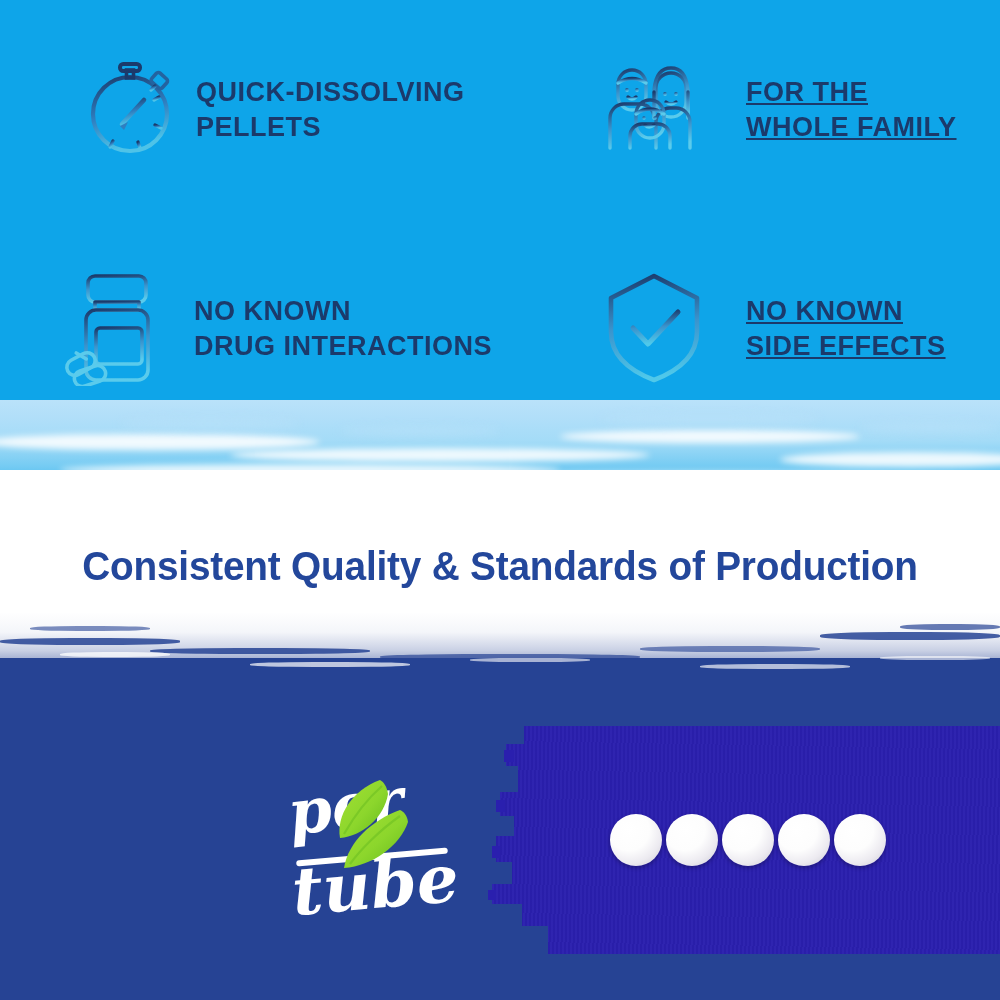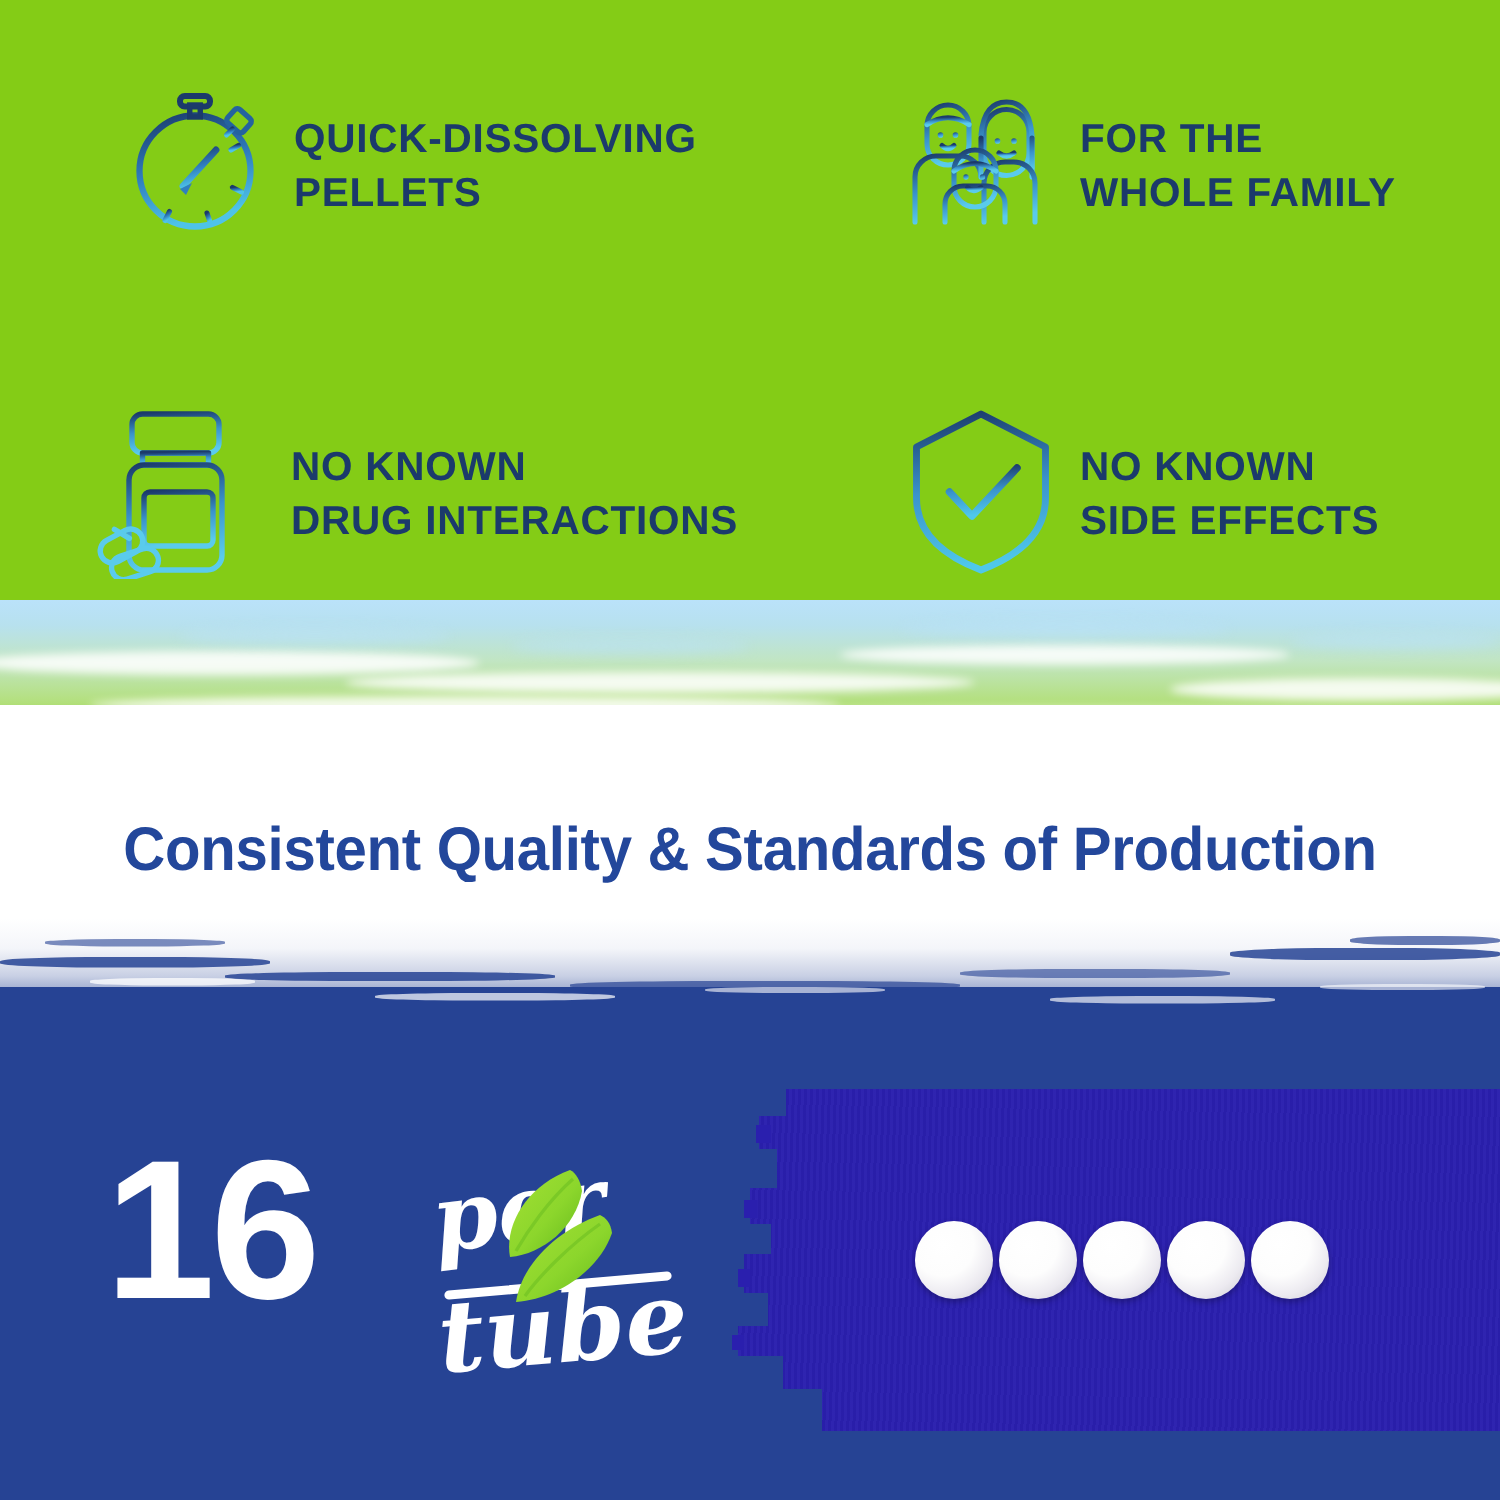--- a/index.html
+++ b/index.html
@@ -6,21 +6,21 @@
   body{
     width:1000px;height:1000px;overflow:hidden;
     font-family:"Liberation Sans",sans-serif;
     background:#ffffff;
   }
   #page{position:relative;width:1000px;height:1000px;overflow:hidden;background:#ffffff;}
 
   
   #band-features{
     position:absolute;left:0;top:0;width:1000px;height:470px;
-    background:#84cc16;
+    background:#0ea5e9;
   }
   
   #brush-top{
     position:absolute;left:0;top:400px;width:1000px;height:120px;
     background:
       linear-gradient(to bottom,
         rgba(186,226,250,1) 0%,
         rgba(186,226,250,.95) 14%,
         rgba(214,238,252,.75) 34%,
         rgba(238,248,254,.45) 56%,
@@ -33,21 +33,21 @@
   .feature{position:absolute;display:flex;align-items:center;}
   .feature .ficon{flex:0 0 auto;display:block;}
   .feature .flabel{
     color:#1b3a6b;font-weight:700;letter-spacing:.5px;
     font-size:27px;line-height:1.30;margin-left:22px;white-space:pre-line;
   }
   #feature-0{left:62px;top:52px;}
   #feature-1{left:596px;top:52px;}
   #feature-2{left:62px;top:268px;}
   #feature-3{left:600px;top:268px;}
-  #feature-1 .flabel,#feature-3 .flabel{margin-left:12px;}
+  #feature-1 .flabel,#feature-3 .flabel{margin-left:38px;text-decoration:underline;}
 
   
   #band-headline{
     position:absolute;left:0;top:470px;width:1000px;height:215px;background:#ffffff;
   }
   #headline{
     position:absolute;left:0;top:543px;width:1000px;text-align:center;
     color:#23479b;font-size:41px;font-weight:700;letter-spacing:-.2px;
     font-family:"Liberation Sans",sans-serif;
     transform:scaleX(.945);transform-origin:50% 50%;
@@ -341,21 +341,20 @@
     <div class="tooth" style="left:10px;top:164px;width:8px;height:10px;"></div>
 
     <div class="pellet" style="left:132px;top:88px;"></div>
     <div class="pellet" style="left:188px;top:88px;"></div>
     <div class="pellet" style="left:244px;top:88px;"></div>
     <div class="pellet" style="left:300px;top:88px;"></div>
     <div class="pellet" style="left:356px;top:88px;"></div>
   </div>
 
   <div id="doses-block">
-    <span id="doses-number">16</span>
     <span id="script-per">per</span>
     <span id="script-underline"></span>
     <span id="script-tube">tube</span>
   </div>
 
   <span id="mint-leaves">
     <svg width="96" height="108" viewBox="0 0 96 108">
       <defs>
         <linearGradient id="gLeaf" x1="0" y1="0" x2="1" y2="1">
           <stop offset="0%" stop-color="#A4E034"></stop>

